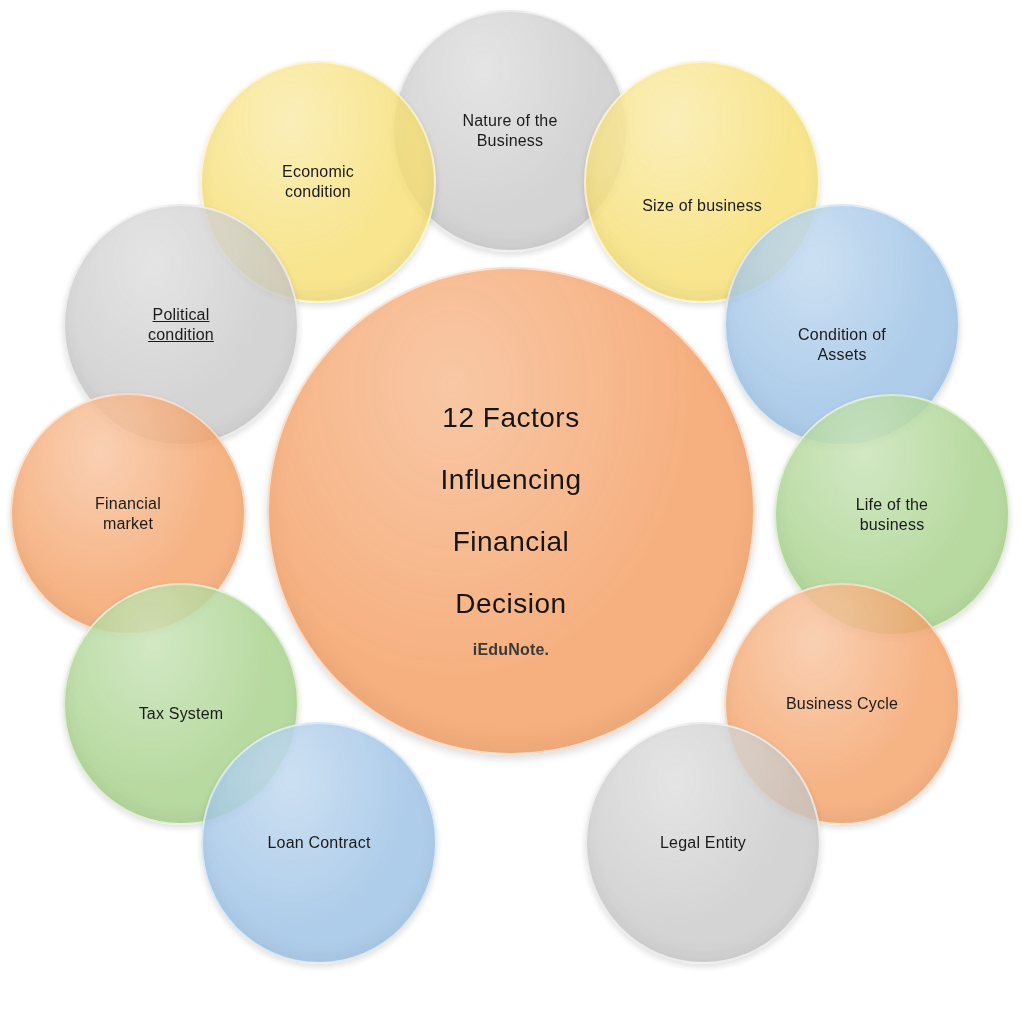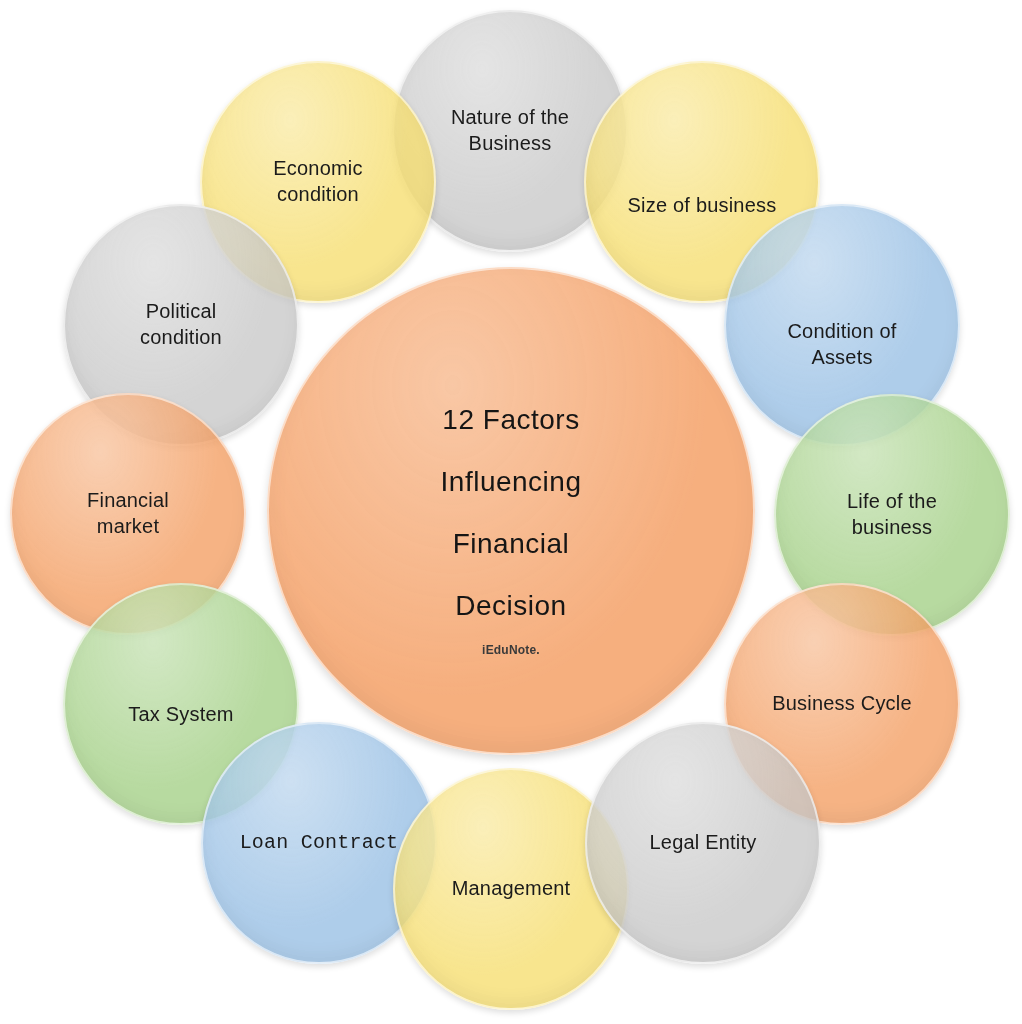--- a/index.html
+++ b/index.html
@@ -21,35 +21,35 @@
     display: flex;
     align-items: center;
     justify-content: center;
     text-align: center;
     box-sizing: border-box;
     border: 2px solid rgba(255,255,255,0.55);
     box-shadow: 0 3px 6px rgba(0,0,0,0.13), inset 0 -8px 16px rgba(0,0,0,0.05);
     background-image: radial-gradient(ellipse at 38% 24%, rgba(255,255,255,0.38), rgba(255,255,255,0) 58%);
   }
   .bubble-label {
-    font-size: 20px;
+    font-size: 16px;
     line-height: 1.28;
     font-weight: 400;
     letter-spacing: 0.2px;
   }
   .p-nature    { left: 392px; top: 10px;  }
   .p-economic  { left: 200px; top: 61px;  }
   .p-size      { left: 584px; top: 61px;  }
-  .p-political { left: 63px;  top: 204px; }
+  .p-political { left: 63px;  top: 204px; text-decoration: underline; }
   .p-assets    { left: 724px; top: 204px; }
   .p-market    { left: 10px;  top: 393px; justify-content: center; }
   .p-life      { left: 774px; top: 394px; }
   .p-tax       { left: 63px;  top: 583px; }
   .p-cycle     { left: 724px; top: 583px; }
-  .p-loan      { left: 201px; top: 722px; font-family: Liberation Mono, monospace; }
+  .p-loan      { left: 201px; top: 722px; }
   .p-mgmt      { left: 393px; top: 768px; }
   .p-legal     { left: 585px; top: 722px; text-align: right; }
 
   .p-nature    .bubble-label { max-width: 150px; }
   .p-economic  .bubble-label { max-width: 120px; }
   .p-size      .bubble-label { max-width: 190px; margin-top: 48px; }
   .p-political .bubble-label { max-width: 115px; }
   .p-assets    .bubble-label { max-width: 135px; margin-top: 40px; }
   .p-market    .bubble-label { max-width: 110px; }
   .p-life      .bubble-label { max-width: 125px; }
@@ -82,21 +82,21 @@
     display: block;
     font-size: 28px;
     line-height: 62px;
     font-weight: 400;
     letter-spacing: 0.5px;
     color: #151515;
   }
   .brand-text {
     display: block;
     margin-top: 6px;
-    font-size: 12px;
+    font-size: 16px;
     font-weight: 700;
     letter-spacing: 0.2px;
     color: #3a3a3a;
   }
 </style>
 </head>
 <body>
 
 <div class="stage">
 
@@ -141,21 +141,18 @@
   </div>
 
   <div class="bubble p-cycle" style="background-color: rgba(244, 158, 97, 0.78);">
     <span class="bubble-label">Business Cycle</span>
   </div>
 
   <div class="bubble p-loan" style="background-color: rgba(151, 191, 228, 0.78);">
     <span class="bubble-label">Loan Contract</span>
   </div>
 
-  <div class="bubble p-mgmt" style="background-color: rgba(246, 222, 110, 0.78);">
-    <span class="bubble-label">Management</span>
-  </div>
 
   <div class="bubble p-legal" style="background-color: rgba(200, 200, 200, 0.78);">
     <span class="bubble-label">Legal Entity</span>
   </div>
 
 </div>
 
 </body></html>

